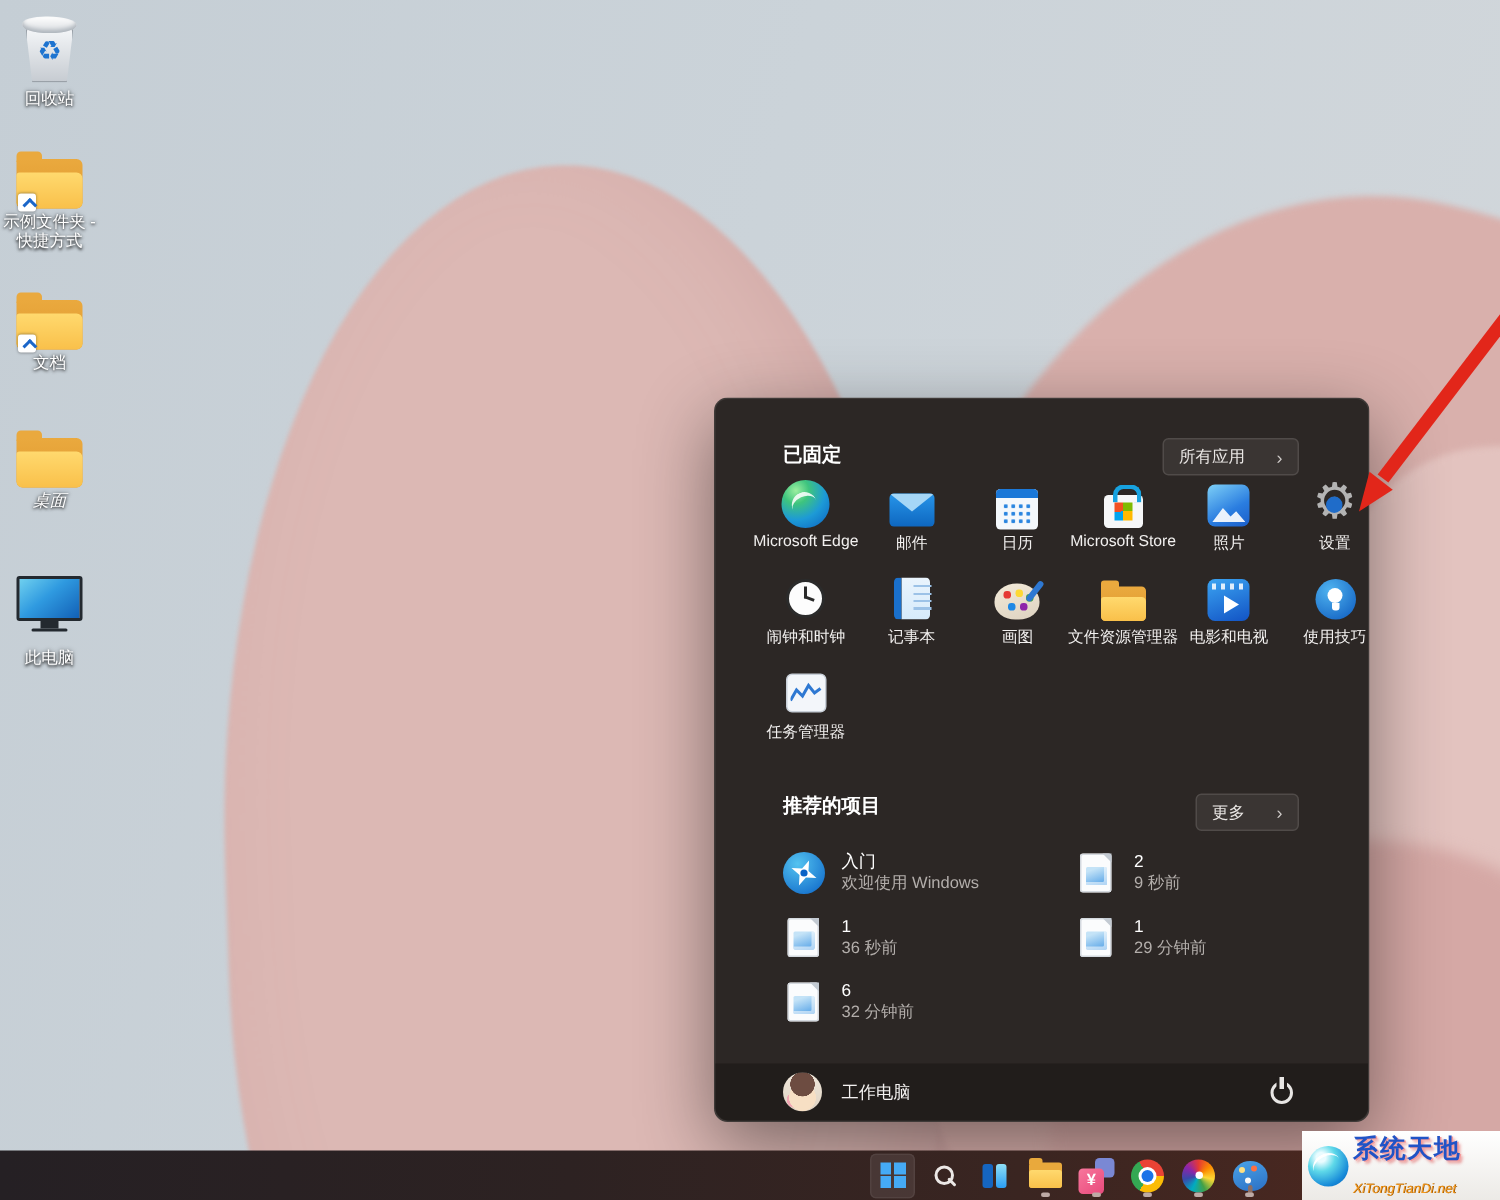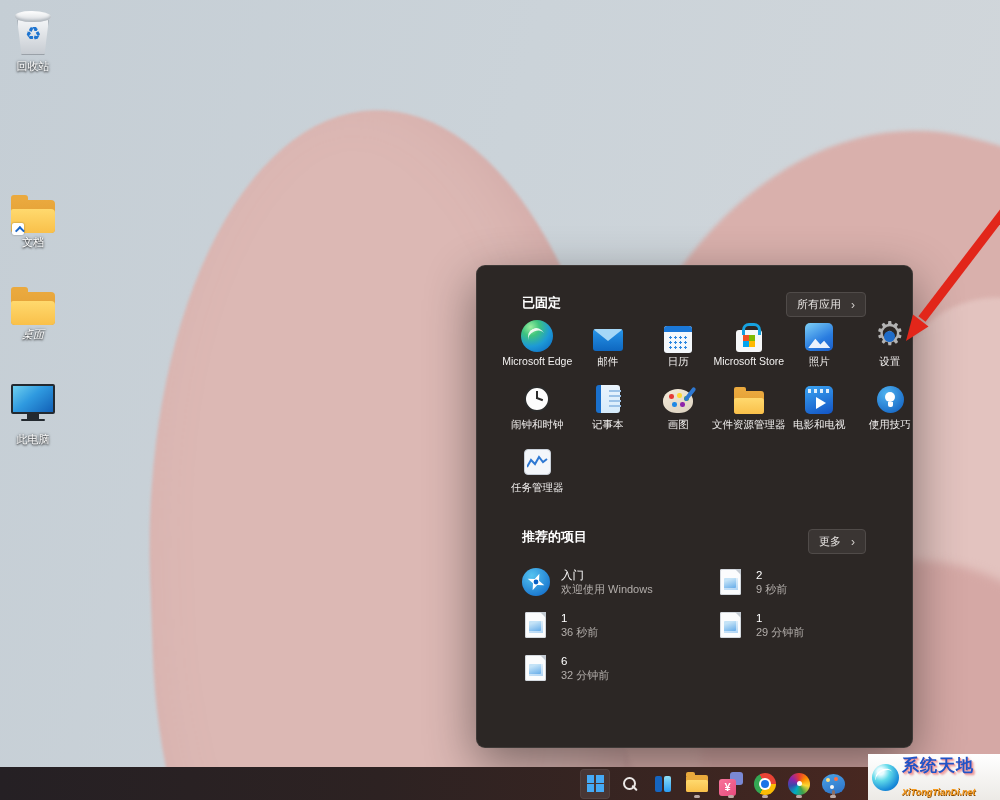--- a/index.html
+++ b/index.html
@@ -53,21 +53,21 @@
     background:linear-gradient(140deg,#6fd0ef 0%,#2f9ae0 45%,#1260b6 100%);
     border:2px solid #23292f; border-radius:2px; }
   .mon::before { content:""; position:absolute; left:14px; bottom:-7px; width:12px; height:5px; background:#23292f; }
   .mon::after { content:""; position:absolute; left:8px; bottom:-9px; width:24px; height:2.5px; background:#23292f; border-radius:2px; }
 
   
   .menu { position:absolute; left:476px; top:265px; width:437px; height:483px; z-index:10;
     background:#2c2725; border:1px solid rgba(255,255,255,.09); border-radius:9px;
     box-shadow:0 16px 50px rgba(0,0,0,.45); color:#fff; }
   .mhead { position:absolute; left:45px; top:28px; font-size:13px; font-weight:bold; }
-  .mbtn { position:absolute; display:flex; align-items:center; gap:10px;
+  .mbtn { position:absolute; display:flex; align-items:center; gap:21px;
     background:#3a3533; border:1px solid #504b49; border-radius:4px;
     color:#e9e6e4; font-size:11px; padding:4px 10px; cursor:pointer; }
   .mbtn .chev { font-size:12px; color:#cfcbc9; }
   .btn-all { right:46px; top:26px; }
   .btn-more { right:46px; top:263px;margin-left:17px; }
   .pingrid { position:absolute; left:25px; top:50px; width:424px; display:flex; flex-wrap:wrap; }
   .tile { width:70.5px; height:63px; display:flex; flex-direction:column; align-items:center;
     border-radius:5px; cursor:pointer; }
   .tlabel { margin-top:3px; font-size:10.5px; color:#f2f0ef; white-space:nowrap; }
   .icn { position:relative; width:32px; height:32px; margin-top:4px; flex:none; }
@@ -230,21 +230,21 @@
   .wm { position:absolute; right:0; bottom:0; width:132px; height:46px; z-index:40;
     background:linear-gradient(180deg,#ffffff,#eceae6); display:flex; align-items:center; padding-left:4px; }
   .wm-globe { width:27px; height:27px; border-radius:50%; flex:none;
     background:radial-gradient(circle at 32% 28%,#eafcff 0 12%,#5fd9e9 35%,#1689d8 72%,#0a5fae 100%);
     position:relative; }
   .wm-globe::after { content:""; position:absolute; left:3px; top:5px; width:19px; height:14px;
     border-radius:50%; border-top:2.5px solid rgba(255,255,255,.95); transform:rotate(-28deg); }
   .wm-text { margin-left:3px; line-height:1; }
   .wm-title { font-size:17px; font-weight:bold; color:#2053c6; letter-spacing:1px;
     text-shadow:1px 1px 0 #f59c9c, 2px 2px 2px rgba(220,60,60,.5); }
-  .wm-url { margin-top:14px; font-size:9px; font-weight:bold; color:#f59a1e; font-style:italic;
+  .wm-url { margin-top:14px; font-size:9px; font-weight:normal; color:#f59a1e; font-style:italic;
     text-shadow:.5px .5px 0 #8a4a00; }
 
   
   .arrow { position:absolute; left:0; top:0; z-index:50; pointer-events:none; }
 </style>
 </head>
 <body>
 
 <div class="stage">
 
@@ -256,20 +256,29 @@
 
   <div class="dicon" style="top:9px;">
     <div class="dart">
       <div class="bin-body"></div>
       <div class="bin-top"></div>
       <div class="bin-glyph">♻</div>
     </div>
     <div class="dlabel">回收站</div>
   </div>
 
+  <div class="dicon" style="top:100px;">
+    <div class="folder">
+      <span class="tab"></span>
+        <span class="back"></span>
+        <span class="front"></span>
+      <span class="sc"></span>
+    </div>
+    <div class="dlabel" style="width:70px;margin-left:-2px;">示例文件夹 - 快捷方式</div>
+  </div>
 
   <div class="dicon" style="top:194px;">
     <div class="folder">
       <span class="tab"></span>
         <span class="back"></span>
         <span class="front"></span>
       <span class="sc"></span>
     </div>
     <div class="dlabel">文档</div>
   </div>
@@ -439,20 +448,25 @@
         <div class="icn24">
             <div class="i-img"></div>
           </div>
         <div>
             <div class="rtitle">6</div>
              <div class="rsub">32 分钟前</div>
           </div>
       </div>
     </div>
 
+    <div class="ubar">
+      <div class="avatar"></div>
+      <div class="uname">工作电脑</div>
+      <div class="power"></div>
+    </div>
   </div>
 
   <div class="taskbar">
     <div class="ticons">
       <div class="tbtn active">
         <div class="winlogo">
             <span></span>
             <span></span>
             <span></span>
             <span></span>

